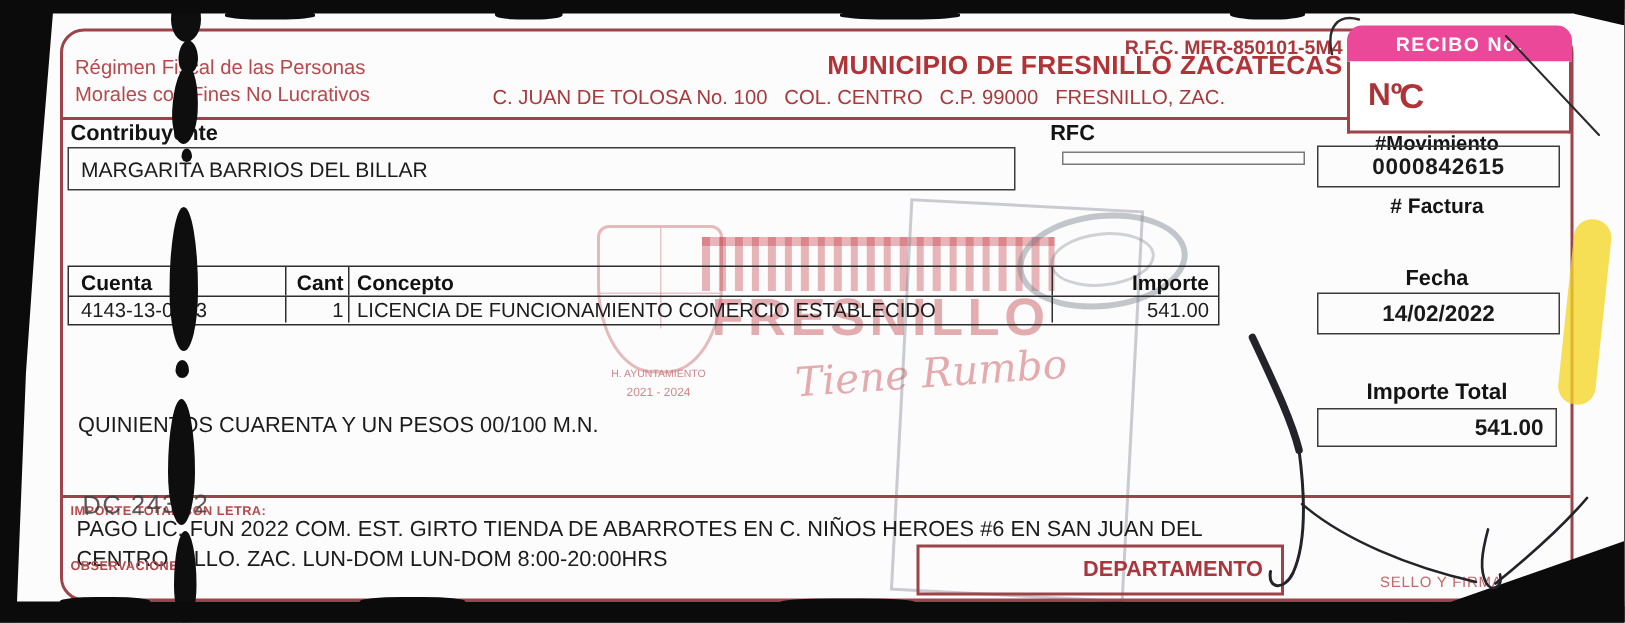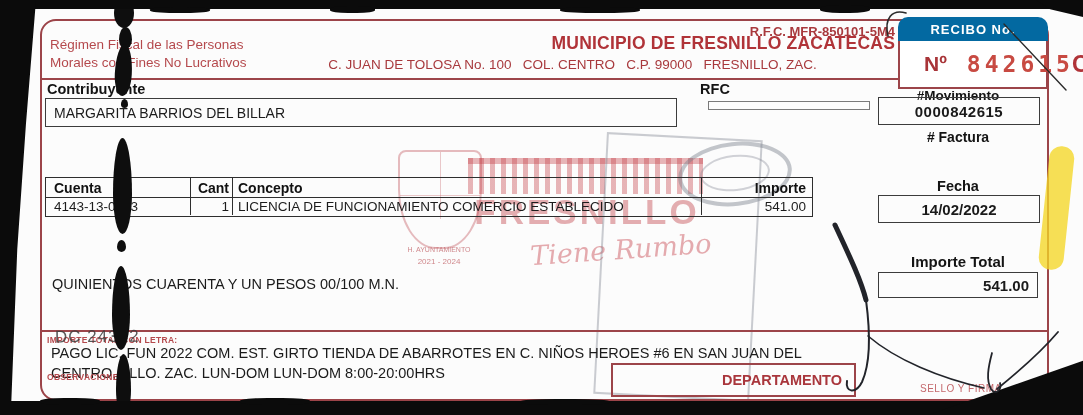--- a/index.html
+++ b/index.html
@@ -7,23 +7,23 @@
   .abs{position:absolute;}
   #paper{left:0;top:6px;width:1083px;height:398px;background:#fcfcfc;}
   
   #frame{left:40px;top:19px;width:1005px;height:378px;border:2px solid #9c4449;border-radius:16px;z-index:2;}
   .redline{background:#9c4449;z-index:2;}
   
   .regimen{color:#b5494d;font-size:13.5px;line-height:18px;z-index:3;}
   #title{left:290px;top:33px;width:605px;text-align:right;color:#b03338;font-size:17.5px;font-weight:bold;letter-spacing:.2px;z-index:3;}
   #address{left:250px;top:57px;width:645px;text-align:center;color:#a8393d;font-size:13.5px;white-space:pre;z-index:3;}
   #rfcline{left:640px;top:24px;width:255px;text-align:right;color:#a8393d;font-size:13px;font-weight:bold;z-index:3;}
-  #banner{left:898px;top:17px;width:150px;height:24px;background:#0369a1;border-radius:10px 10px 0 0;color:#fff;font-weight:bold;font-size:13px;text-align:center;line-height:25px;letter-spacing:1px;z-index:3;}
+  #banner{left:898px;top:17px;width:150px;height:24px;background:#ec4899;border-radius:10px 10px 0 0;color:#fff;font-weight:bold;font-size:13px;text-align:center;line-height:25px;letter-spacing:1px;z-index:3;}
   #numbox{left:898px;top:41px;width:146px;height:46px;background:#fff;border-left:2px solid #9c4449;border-right:2px solid #9c4449;border-bottom:2px solid #9c4449;display:flex;align-items:center;z-index:3;}
-  #nosign{color:#a83438;font-size:21px;font-weight:bold;margin-left:24px;}
+  #nosign{color:#a83438;font-size:21px;font-weight:bold;margin-left:12px;}
   #recnum{color:#c84a42;font-family:"DejaVu Sans Mono",monospace;font-size:23px;font-weight:bold;letter-spacing:4px;margin-left:20px;}
   #recser{color:#b03338;font-size:23px;font-weight:bold;margin-left:-2px;}
   .lbl{color:#141414;font-weight:bold;z-index:3;}
   .fieldbox{border:1.5px solid #3c3c3c;background:transparent;z-index:3;display:flex;align-items:center;}
   .rightbox{left:878px;width:160px;height:26px;border:1.5px solid #3c3c3c;z-index:3;display:flex;align-items:center;justify-content:center;font-size:15px;color:#1a1a1a;}
   .rlbl{left:878px;width:160px;text-align:center;font-weight:bold;color:#141414;z-index:3;font-size:13.5px;}
   
   #tbl{left:45px;top:177px;width:768px;height:40px;border:1.5px solid #2e2e2e;z-index:3;box-sizing:border-box;}
   .trow{display:flex;width:100%;box-sizing:border-box;}
   .thead{height:20px;border-bottom:1.5px solid #2e2e2e;font-weight:bold;font-size:14px;color:#111;}
@@ -88,21 +88,20 @@
   <div class="abs redline" style="left:41px;top:330px;width:1006px;height:1.5px;"></div>
 
   <div class="abs regimen" style="left:50px;top:36px;">Régimen Fiscal de las Personas</div>
   <div class="abs regimen" style="left:50px;top:54px;">Morales con Fines No Lucrativos</div>
   <div class="abs" id="title">MUNICIPIO DE FRESNILLO ZACATECAS</div>
   <div class="abs" id="address">C. JUAN DE TOLOSA No. 100   COL. CENTRO   C.P. 99000   FRESNILLO, ZAC.</div>
   <div class="abs" id="rfcline">R.F.C. MFR-850101-5M4</div>
   <div class="abs" id="banner">RECIBO No.</div>
   <div class="abs" id="numbox">
     <span id="nosign">Nº</span>
-    <span id="recnum">842615</span>
     <span id="recser">C</span>
   </div>
 
   <div class="abs lbl" style="left:47px;top:81px;font-size:14.5px;">Contribuyente</div>
   <div class="abs fieldbox" style="left:45px;top:98px;width:630px;height:27px;">
     <span style="padding-left:8px;font-size:14px;color:#1c1c1c;">MARGARITA BARRIOS DEL BILLAR</span>
   </div>
   <div class="abs lbl" style="left:680px;top:81px;width:70px;text-align:center;font-size:14.5px;">RFC</div>
   <div class="abs" style="left:708px;top:101px;width:160px;height:7px;border:1px solid #7a7a7a;z-index:3;"></div>
 

